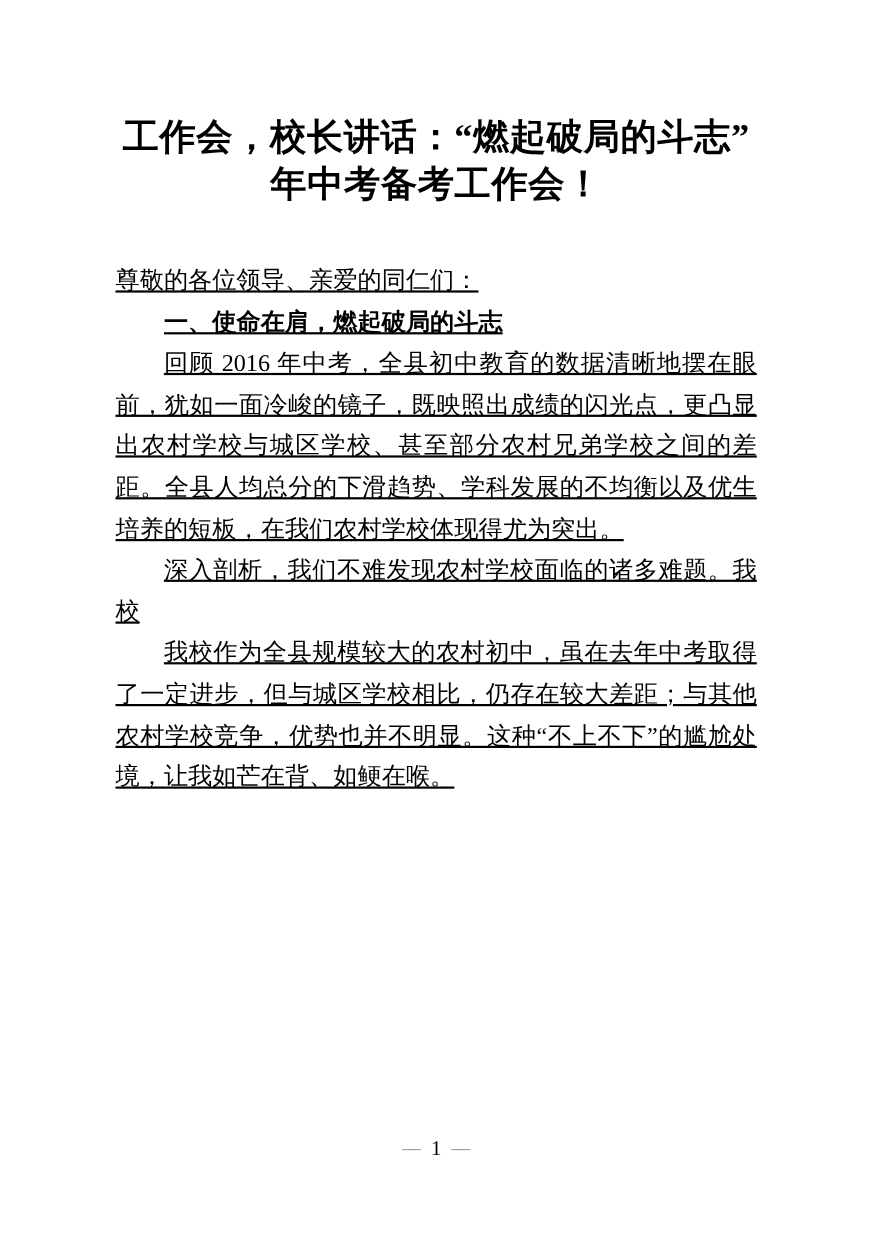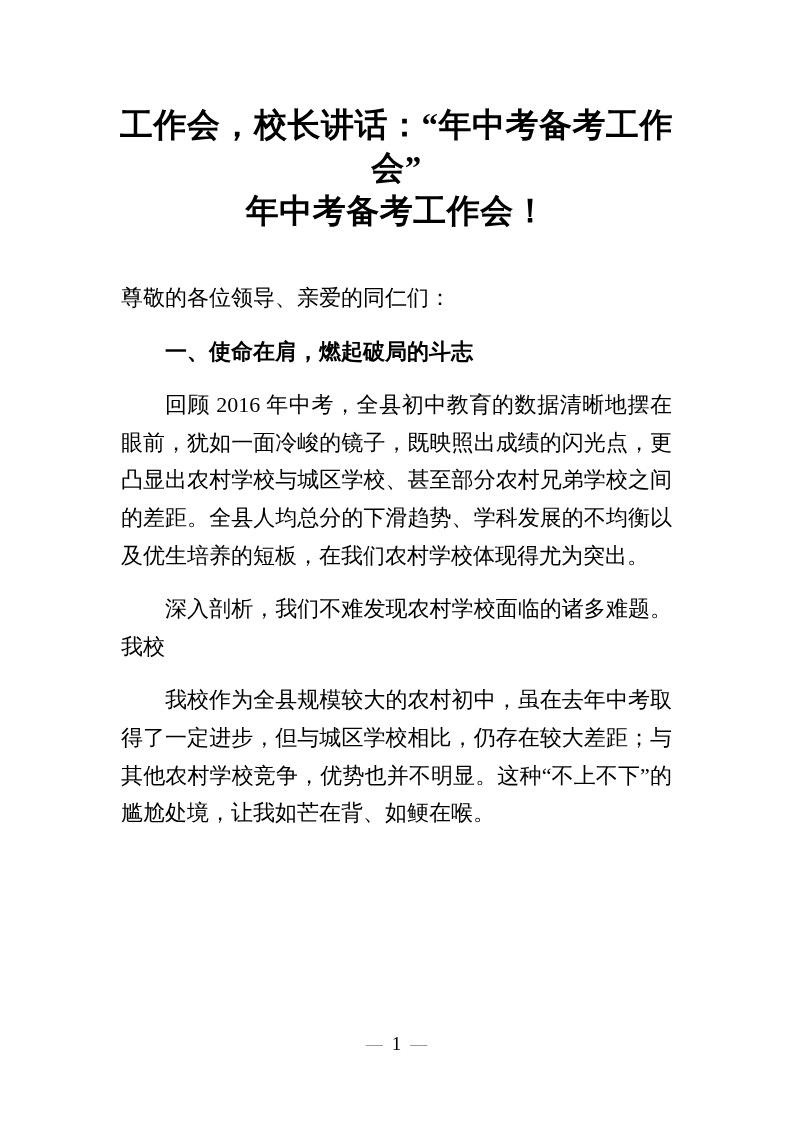--- a/index.html
+++ b/index.html
@@ -31,22 +31,23 @@
     text-align: center;
     letter-spacing: 0.5px;
   }
   .doc-body {
     margin-top: 46px;
     font-size: 22px;
     line-height: 37.6px;
     text-align: justify;
   }
   .doc-body p {
-    margin: 16px;
+    margin: 0;
     padding: 0;
+    text-decoration: underline;
   }
   .doc-body p.paragraph {
     text-indent: 2em;
   }
   .doc-body p.salutation {
     text-indent: 0;
   }
   .doc-body p.heading {
     text-indent: 2em;
     font-family: "Liberation Sans", sans-serif;
@@ -70,21 +71,21 @@
   .footer-page-number {
     color: var(--text-color, #000000);
   }
 </style>
 </head>
 <body>
 
 <div class="page">
   <div class="content">
     <div class="doc-title">
-      <div>工作会，校长讲话：“年中考备考工作会”</div>
+      <div>工作会，校长讲话：“燃起破局的斗志”</div>
       <div>年中考备考工作会！</div>
     </div>
     <div class="doc-body">
         <p class="salutation">尊敬的各位领导、亲爱的同仁们：</p>
         <p class="heading">一、使命在肩，燃起破局的斗志</p>
         <p class="paragraph">回顾 2016 年中考，全县初中教育的数据清晰地摆在眼前，犹如一面冷峻的镜子，既映照出成绩的闪光点，更凸显出农村学校与城区学校、甚至部分农村兄弟学校之间的差距。全县人均总分的下滑趋势、学科发展的不均衡以及优生培养的短板，在我们农村学校体现得尤为突出。</p>
         <p class="paragraph">深入剖析，我们不难发现农村学校面临的诸多难题。我校</p>
         <p class="paragraph">我校作为全县规模较大的农村初中，虽在去年中考取得了一定进步，但与城区学校相比，仍存在较大差距；与其他农村学校竞争，优势也并不明显。这种“不上不下”的尴尬处境，让我如芒在背、如鲠在喉。</p>
       </div>
   </div>

